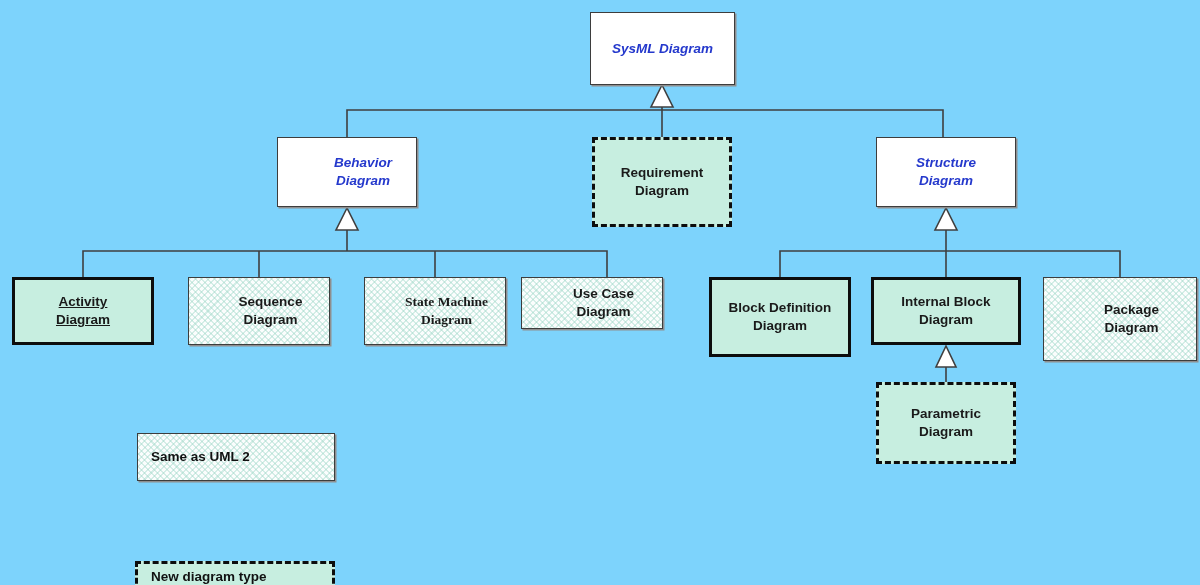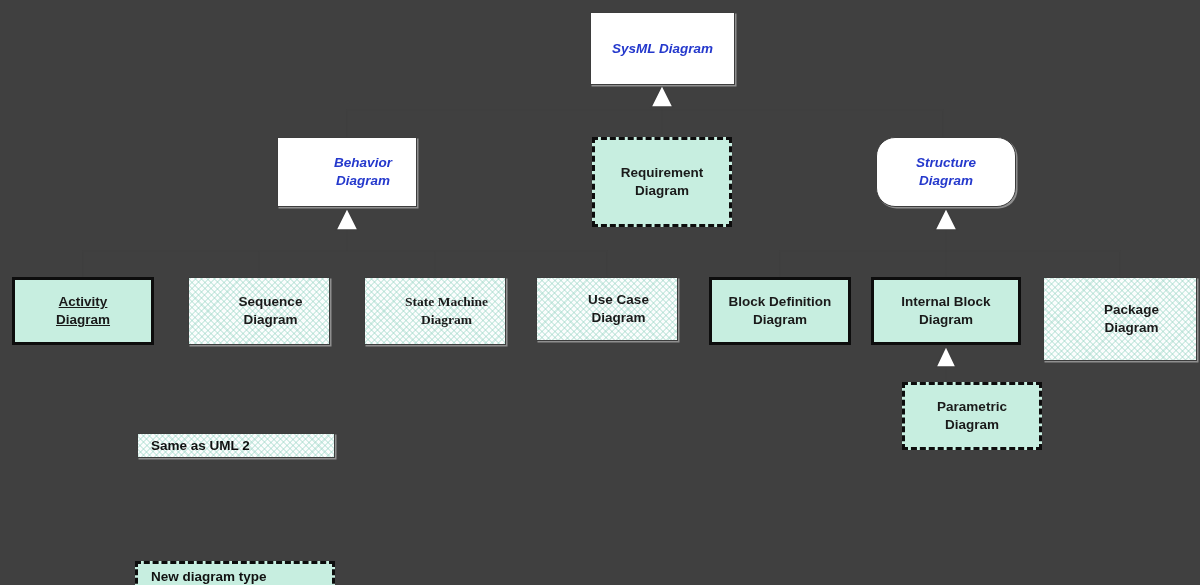--- a/index.html
+++ b/index.html
@@ -1,17 +1,17 @@
 <!DOCTYPE html>
 <html><head>
 <meta charset="utf-8">
 <style>
   html,body{margin:0;padding:0;background:#ffffff;}
   .canvas{
-    position:relative;width:1200px;height:585px;background:#404040;overflow:hidden;
+    position:relative;width:1200px;height:585px;background:#7dd3fc;overflow:hidden;
     font-family:"Liberation Sans","DejaVu Sans",sans-serif;
   }
   .wires{position:absolute;left:0;top:0;width:1200px;height:585px;}
   .node{
     position:absolute;display:flex;align-items:center;justify-content:center;
     text-align:center;font-weight:bold;font-size:13.5px;line-height:1.3;color:#1a1a1a;
     white-space:pre-line;box-sizing:border-box;
   }
   .abstract{
     background:#ffffff;border:1.6px solid #3d3d3d;
@@ -60,37 +60,37 @@
     <line x1="946" y1="367" x2="946" y2="382"></line>
     <polygon points="946,346 936,367 956,367"></polygon>
   </svg>
 
   <div class="node abstract" style="left:590px;top:12px;width:145px;height:73px;">SysML Diagram</div>
 
   <div class="node abstract" style="left:277px;top:137px;width:140px;height:70px;padding-left:32px;">Behavior
 Diagram</div>
   <div class="node new" style="left:592px;top:137px;width:140px;height:90px;">Requirement
 Diagram</div>
-  <div class="node abstract" style="left:876px;top:137px;width:140px;height:70px;border-radius:19px;">Structure
+  <div class="node abstract" style="left:876px;top:137px;width:140px;height:70px;">Structure
 Diagram</div>
 
   <div class="node modified" style="left:12px;top:277px;width:142px;height:68px;text-decoration:underline;">Activity
 Diagram</div>
   <div class="node same" style="left:188px;top:277px;width:142px;height:68px;">Sequence
 Diagram</div>
   <div class="node same" style="left:364px;top:277px;width:142px;height:68px;font-family:Liberation Serif, serif;">State Machine
 Diagram</div>
-  <div class="node same" style="left:536px;top:277px;width:142px;height:64px;">Use Case
+  <div class="node same" style="left:521px;top:277px;width:142px;height:52px;">Use Case
 Diagram</div>
-  <div class="node modified" style="left:709px;top:277px;width:142px;height:68px;">Block Definition
+  <div class="node modified" style="left:709px;top:277px;width:142px;height:80px;">Block Definition
 Diagram</div>
   <div class="node modified" style="left:871px;top:277px;width:150px;height:68px;">Internal Block
 Diagram</div>
   <div class="node same" style="left:1043px;top:277px;width:154px;height:84px;">Package
 Diagram</div>
 
-  <div class="node new" style="left:876px;top:382px;width:140px;height:68px;margin-left:26px;">Parametric
+  <div class="node new" style="left:876px;top:382px;width:140px;height:82px;">Parametric
 Diagram</div>
 
-  <div class="node same legend-box" style="left:137px;top:433px;width:198px;height:25px;">Same as UML 2</div>
+  <div class="node same legend-box" style="left:137px;top:433px;width:198px;height:48px;">Same as UML 2</div>
   <div class="node new legend-box" style="left:135px;top:561px;width:200px;height:31px;">New diagram type</div>
 
 </div>
 
 </body></html>

